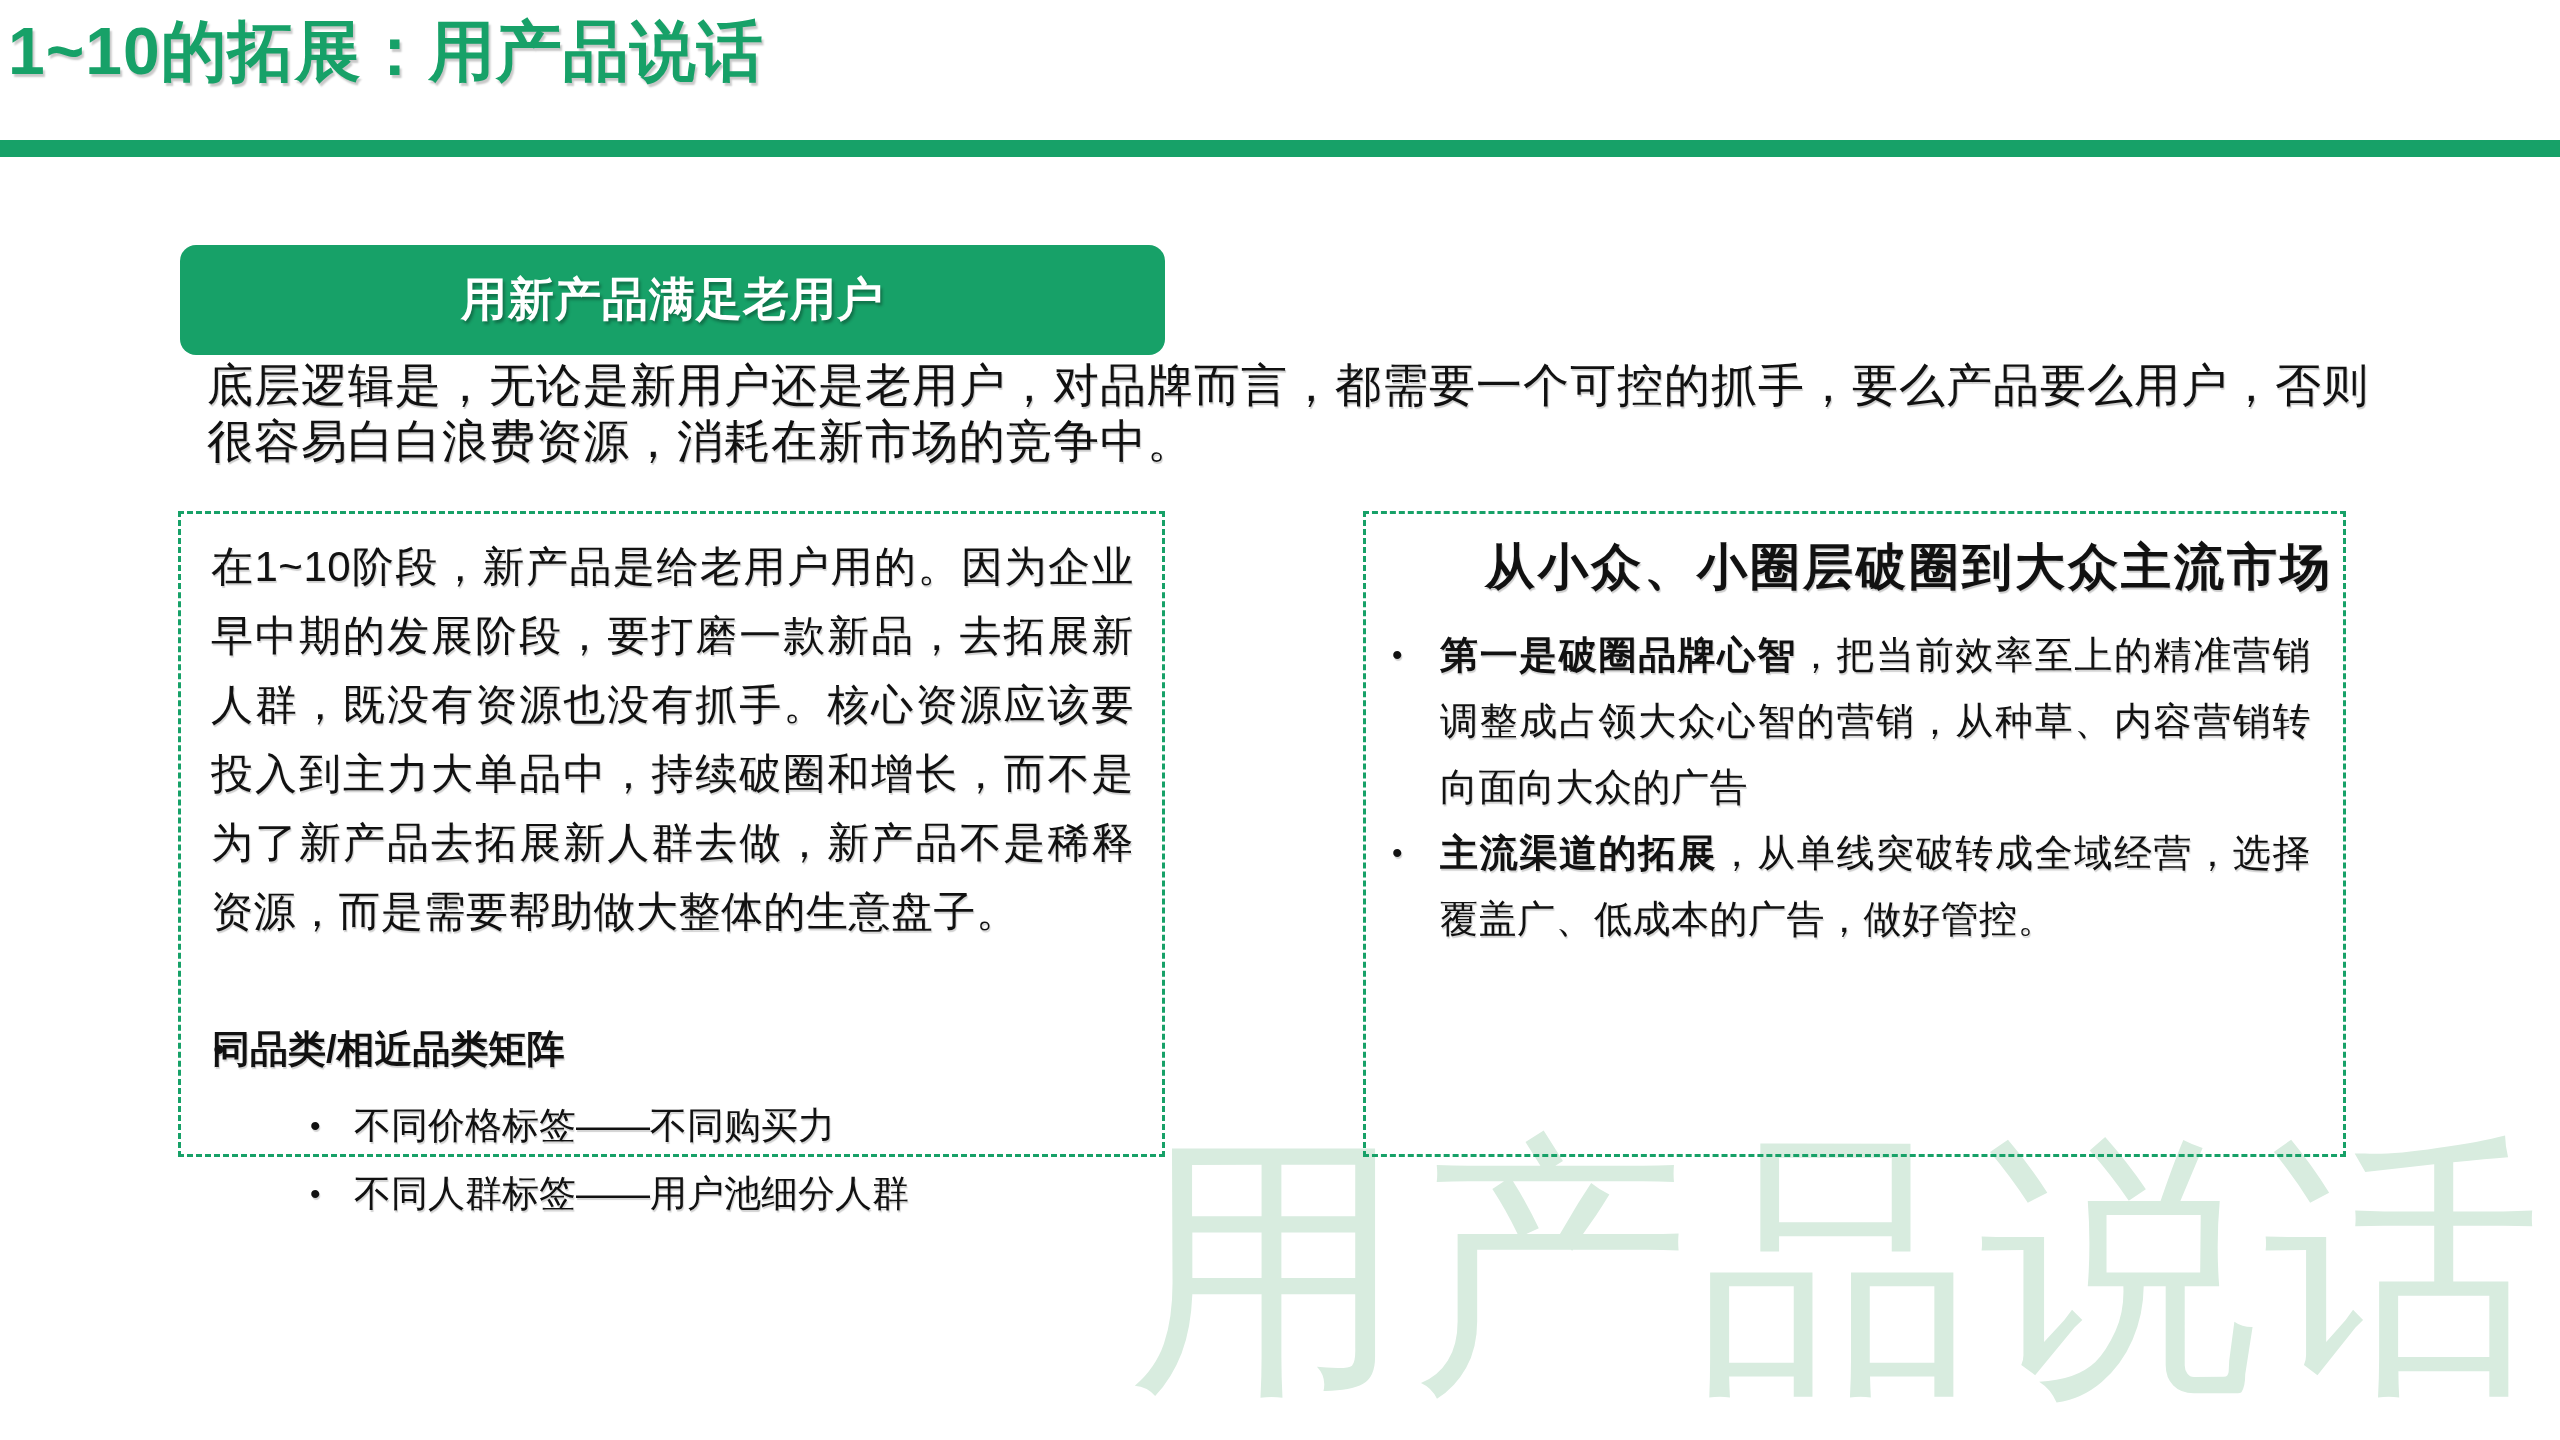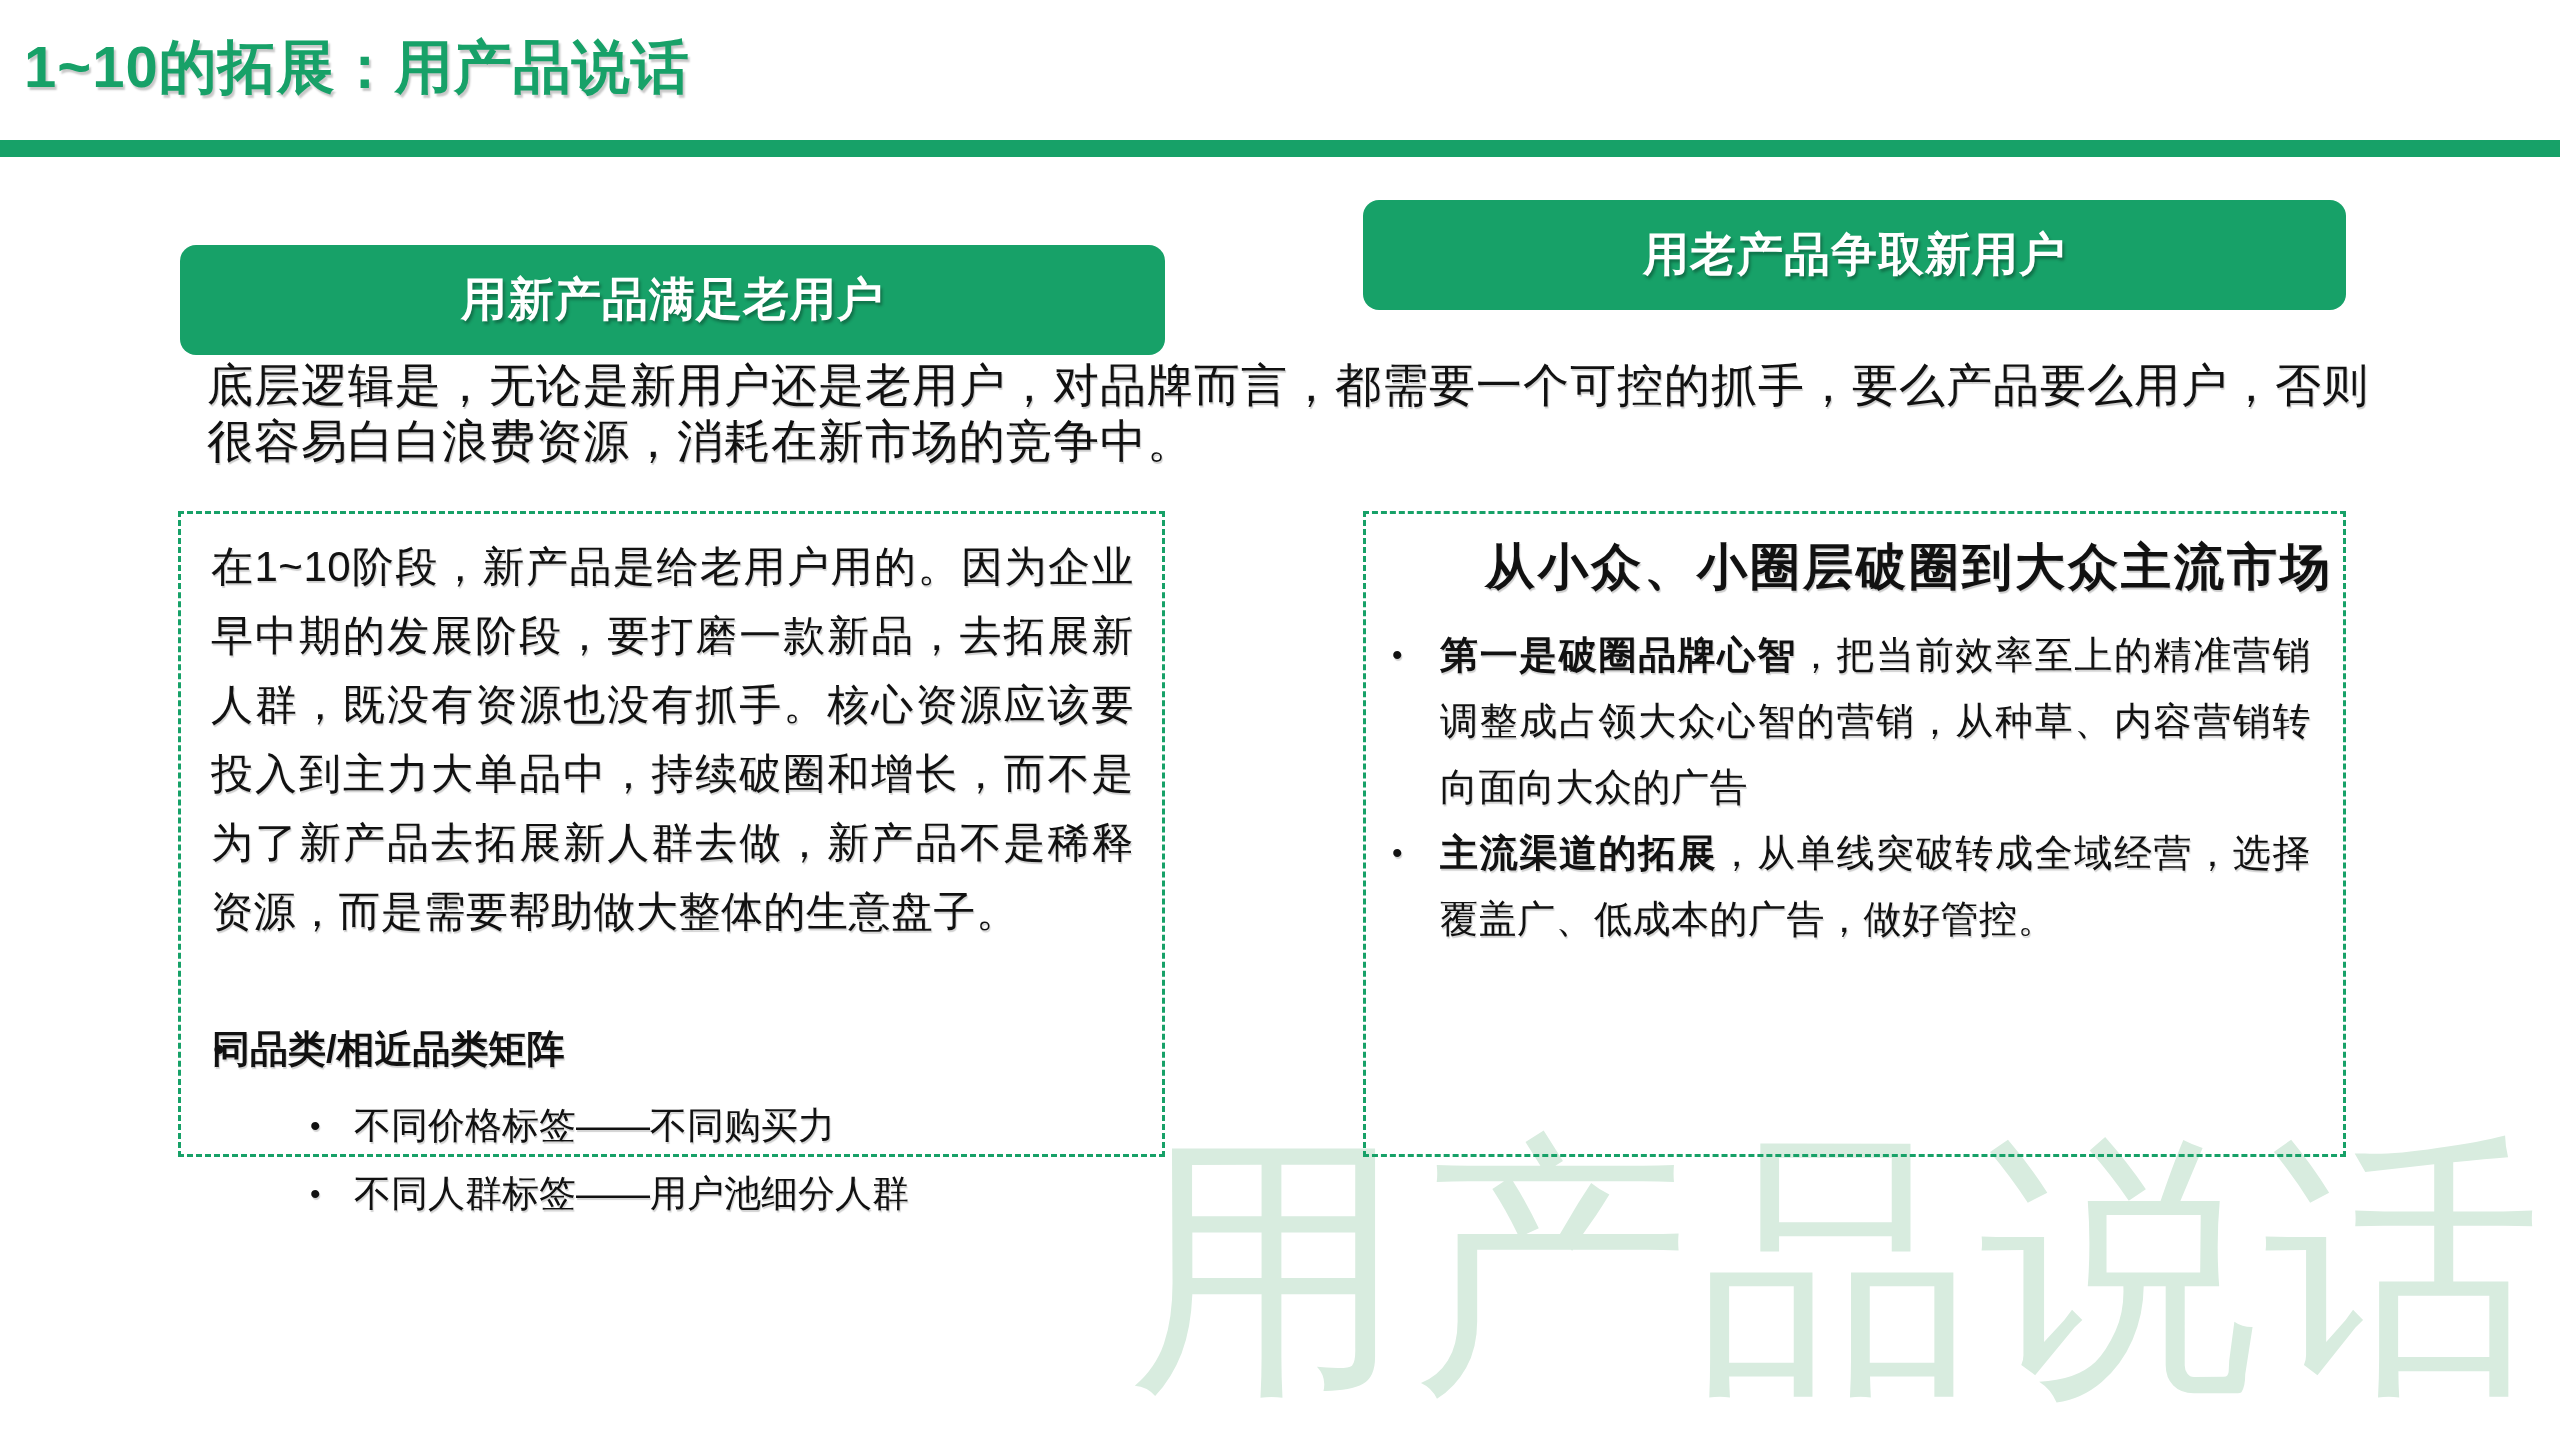--- a/index.html
+++ b/index.html
@@ -10,22 +10,22 @@
   html,body{margin:0;padding:0;background:#ffffff;}
   .slide{
     position:relative;
     width:2560px;height:1440px;
     overflow:hidden;
     background:#ffffff;
     font-family:"Liberation Sans","DejaVu Sans",sans-serif;
     color:var(--text);
   }
   .title{
-    position:absolute;left:8px;top:6px;margin:16px;
-    font-size:58px;line-height:90px;font-weight:700;
+    position:absolute;left:8px;top:6px;margin:0;
+    font-size:66px;line-height:90px;font-weight:700;
     color:var(--green);
     letter-spacing:1px;
     text-shadow:2px 3px 2px rgba(0,0,0,0.22);
     white-space:nowrap;
   }
   .divider{
     position:absolute;left:0;top:140px;width:2560px;height:17px;
     background:var(--green);
   }
   .pill{
@@ -111,23 +111,20 @@
 <div class="slide">
 
   <h1 class="title">1~10的拓展：用产品说话</h1>
 
   <div class="divider"></div>
 
   <div class="pill pill-left">
     <span>用新产品满足老用户</span>
   </div>
 
-  <div class="pill pill-right">
-    <span>用老产品争取新用户</span>
-  </div>
 
   <p class="intro">底层逻辑是，无论是新用户还是老用户，对品牌而言，都需要一个可控的抓手，要么产品要么用户，否则很容易白白浪费资源，消耗在新市场的竞争中。</p>
 
   <div class="box box-left">
     <p class="box-para">在1~10阶段，新产品是给老用户用的。因为企业早中期的发展阶段，要打磨一款新品，去拓展新人群，既没有资源也没有抓手。核心资源应该要投入到主力大单品中，持续破圈和增长，而不是为了新产品去拓展新人群去做，新产品不是稀释资源，而是需要帮助做大整体的生意盘子。</p>
     <ul class="lvl1">
       <li>
         <span>同品类/相近品类矩阵</span>
       </li>
     </ul>

